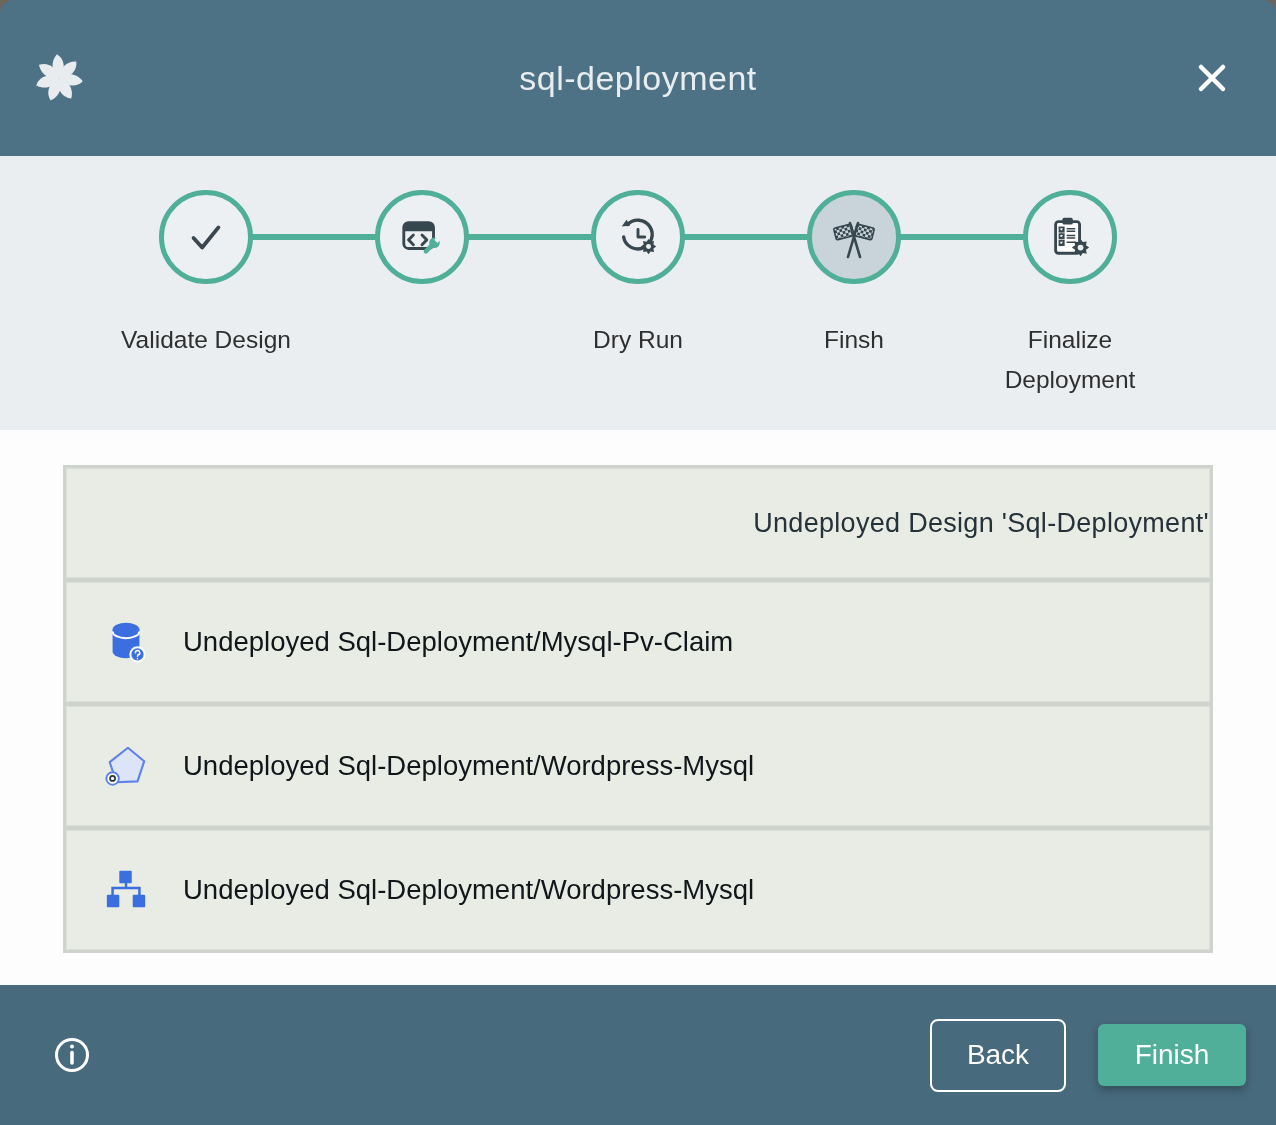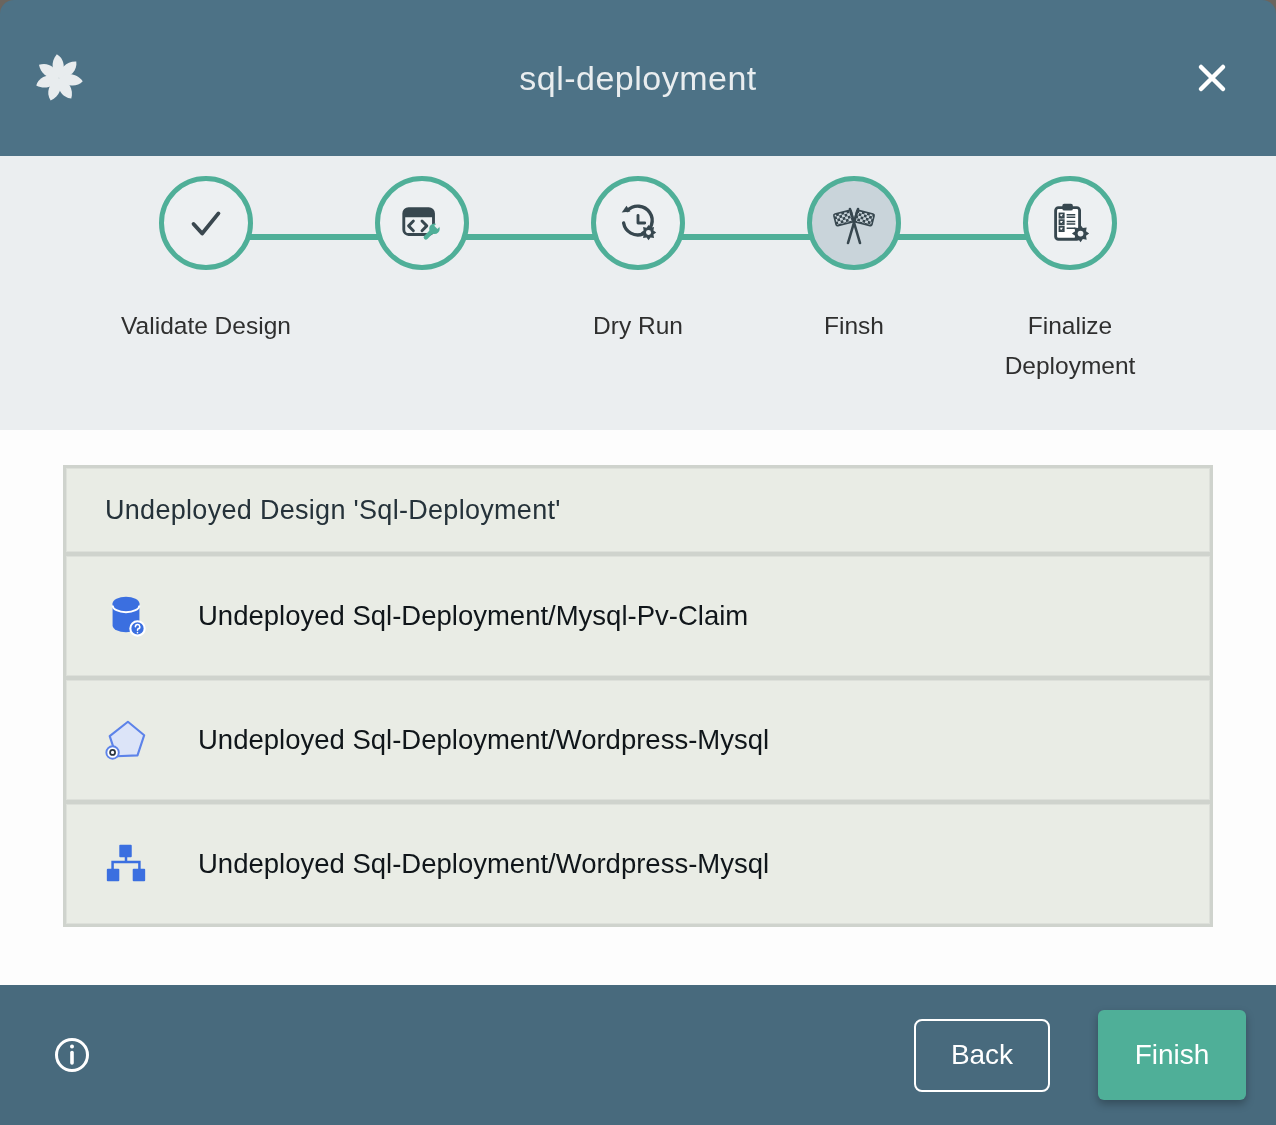--- a/index.html
+++ b/index.html
@@ -33,21 +33,21 @@
     background:transparent; border:none; cursor:pointer;
     display:flex; align-items:center; justify-content:center;
   }
 
   
   .stepper-band {
     height:274px; flex:0 0 274px;
     background:#ebeef0;
     display:flex; justify-content:center;
   }
-  .steps-wrap { position:relative; width:1080px; padding-top:20px; }
+  .steps-wrap { position:relative; width:1080px; padding-top:34px; }
   .connector {
     position:absolute; top:78px; left:108px; width:864px; height:6px;
     background:#4faf98; border-radius:3px;
   }
   .steps-row { position:relative; display:flex; }
   .step { width:216px; display:flex; flex-direction:column; align-items:center; }
   .step-circle {
     width:94px; height:94px; border-radius:50%;
     border:5px solid #4faf98; background:#edf0f2;
     display:flex; align-items:center; justify-content:center;
@@ -66,46 +66,46 @@
   }
   .panel {
     margin-top:35px; width:1150px;
     background:#cfd3cd; padding:3px;
   }
   .row {
     background:#e9ece5; border:1px solid #dde0da;
     display:flex; align-items:center;
   }
   .row + .row { margin-top:4px; }
-  .row-title { height:84px; padding-left:38px; }
-  .row-item { height:120px;gap:15px; }
+  .row-title { height:110px; padding-left:38px;justify-content:flex-end; }
+  .row-item { height:120px; }
   .row-title .row-text { font-size:27px; color:#25323a; letter-spacing:.3px; }
   .row-icon { width:46px; height:46px; margin-left:36px; flex:0 0 46px; }
   .row-item .row-text { margin-left:34px; font-size:27.5px; color:#10161a; }
 
   
   .footer {
     height:140px; flex:0 0 140px;
     background:#486a7d;
     display:flex; align-items:center;
   }
   .info-btn {
     margin-left:50px; width:44px; height:44px;
     background:transparent; border:none; cursor:pointer;
     display:flex; align-items:center; justify-content:center;
   }
   .footer-spacer { flex:1; }
   .back-btn {
     width:136px; height:73px;
     background:transparent; border:2px solid #ffffff; border-radius:8px;
     color:#ffffff; font-size:28px; font-family:"Liberation Sans",sans-serif;
-    cursor:pointer; margin-right:48px;
+    cursor:pointer; margin-right:32px;
   }
   .finish-btn {
-    width:148px; height:90px;
+    width:148px; height:62px;
     background:#4faf98; border:none; border-radius:6px;
     color:#ffffff; font-size:28px; font-family:"Liberation Sans",sans-serif;
     cursor:pointer; margin-right:30px;
     box-shadow:0 4px 8px rgba(0,0,0,.28);
   }
 </style>
 </head>
 <body>
 
 <div class="modal">

